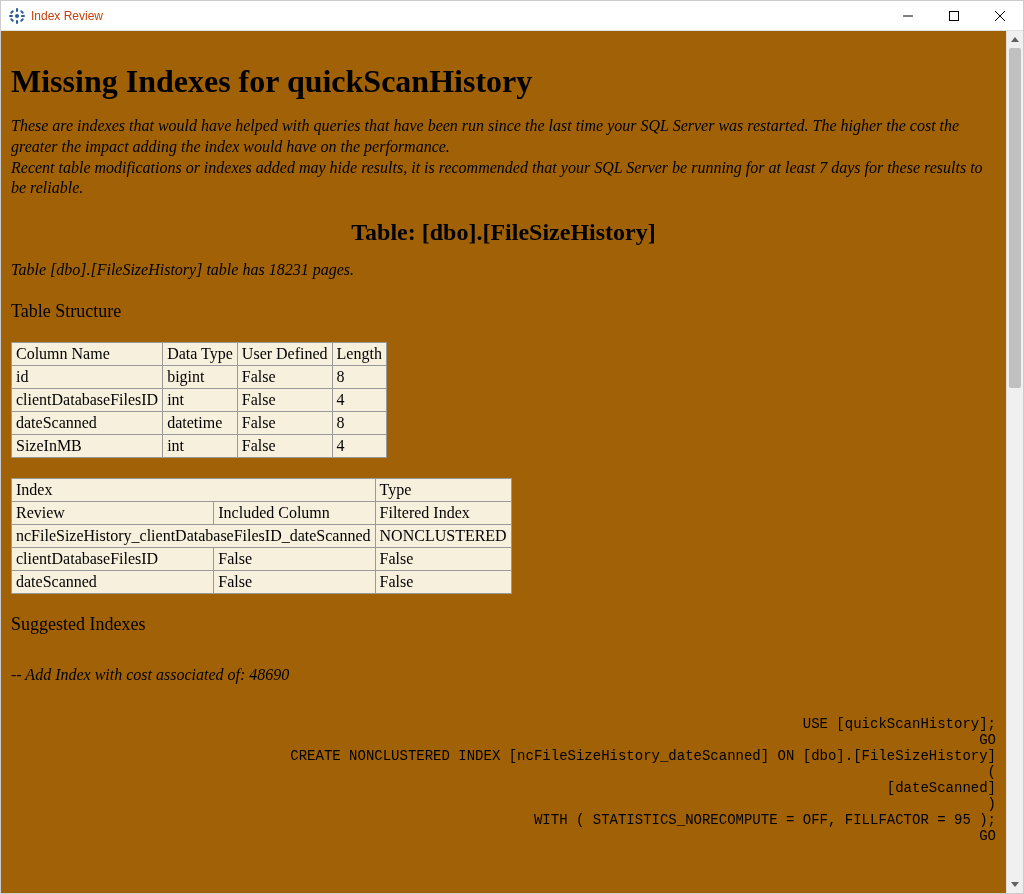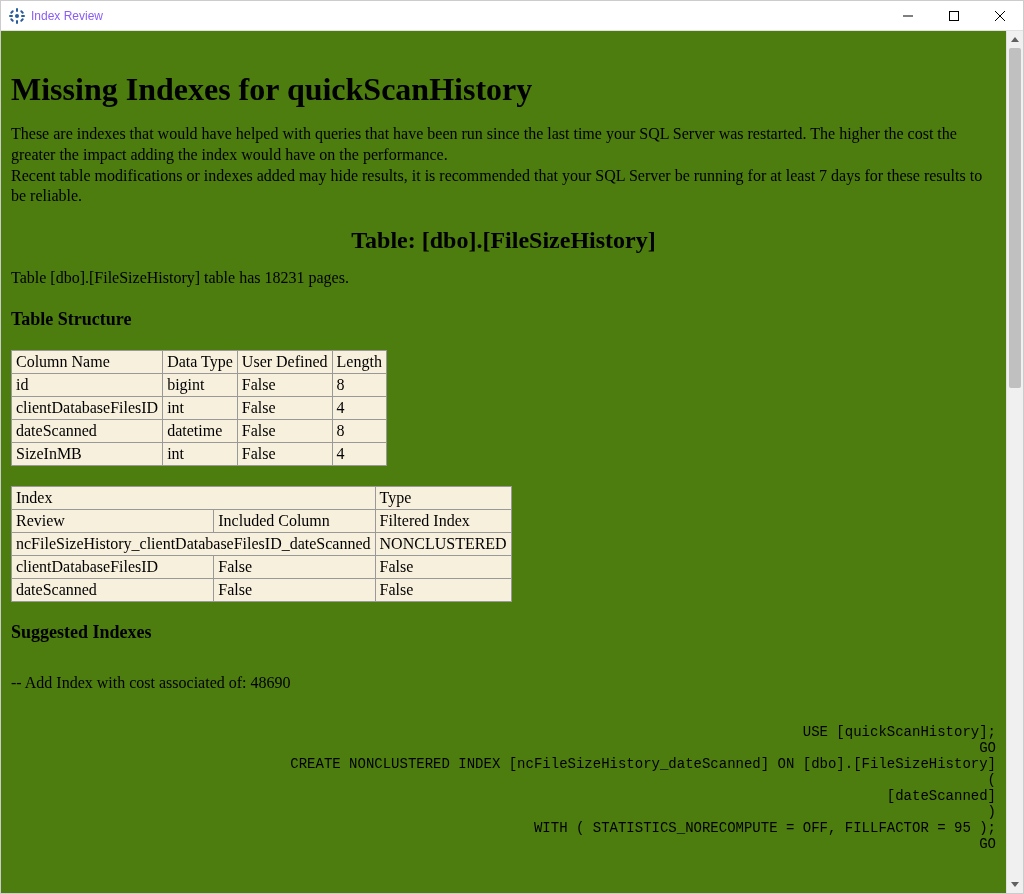--- a/index.html
+++ b/index.html
@@ -27,21 +27,21 @@
       border-bottom: 1px solid #e0e0e0;
     }
     .titlebar-icon {
       width: 16px;
       height: 16px;
       margin-left: 8px;
       margin-right: 6px;
     }
     .titlebar-title {
       font-size: 12px;
-      color: #8b5cf6;
+      color: #c2410c;
       flex: 1;
     }
     .window-controls {
       display: flex;
       height: 100%;
     }
     .win-btn {
       width: 46px;
       height: 100%;
       display: flex;
@@ -54,22 +54,22 @@
       border: none;
       cursor: default;
     }
     .content-wrap {
       flex: 1;
       display: flex;
       overflow: hidden;
     }
     .content {
       flex: 1;
-      background: #4d7c0f;
-      padding: 24px 10px;
+      background: #a16207;
+      padding: 16px 10px;
       overflow-y: auto;
       font-family: "Times New Roman", serif;
       color: #000;
       font-size: 16px;
     }
     .scrollbar {
       width: 17px;
       background: #f0f0f0;
       position: relative;
       border-left: 1px solid #e0e0e0;
@@ -101,26 +101,27 @@
       margin: 16px 0 16px 0;
     }
     h2 {
       font-size: 24px;
       font-weight: bold;
       margin: 20px 0 14px 0;
       text-align: center;
     }
     h3 {
       font-size: 18px;
-      font-weight: bold;
+      font-weight: normal;
       margin: 20px 0 14px 0;
     }
     p {
       margin: 14px 0;
       line-height: 1.3;
+      font-style: italic;
     }
     table {
       border-collapse: collapse;
       margin: 20px 0;
     }
     td {
       border: 1px solid #999;
       padding: 2px 4px;
       font-size: 16px;
       vertical-align: top;

